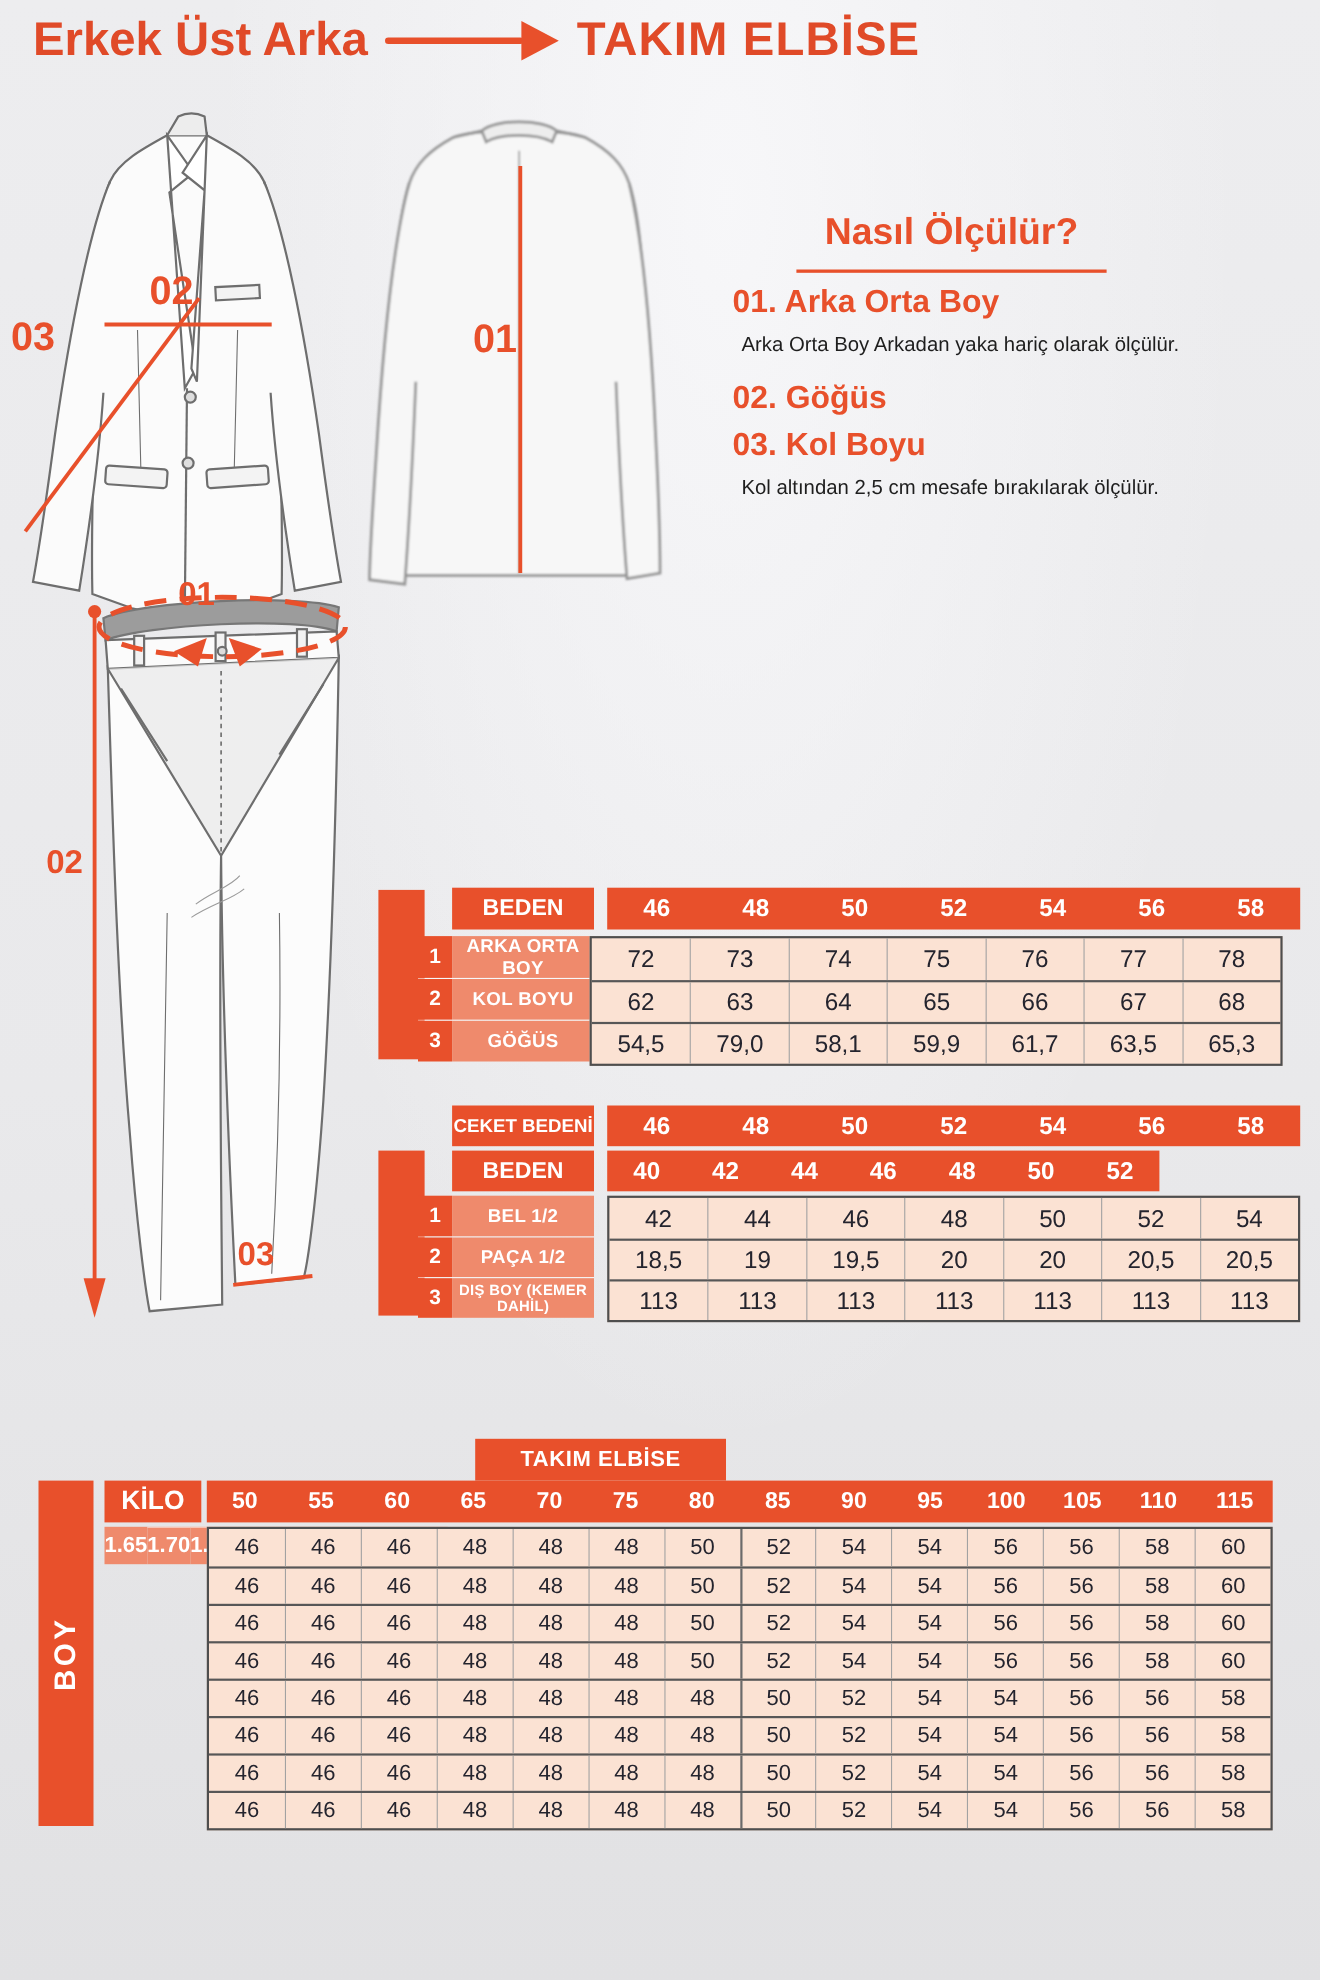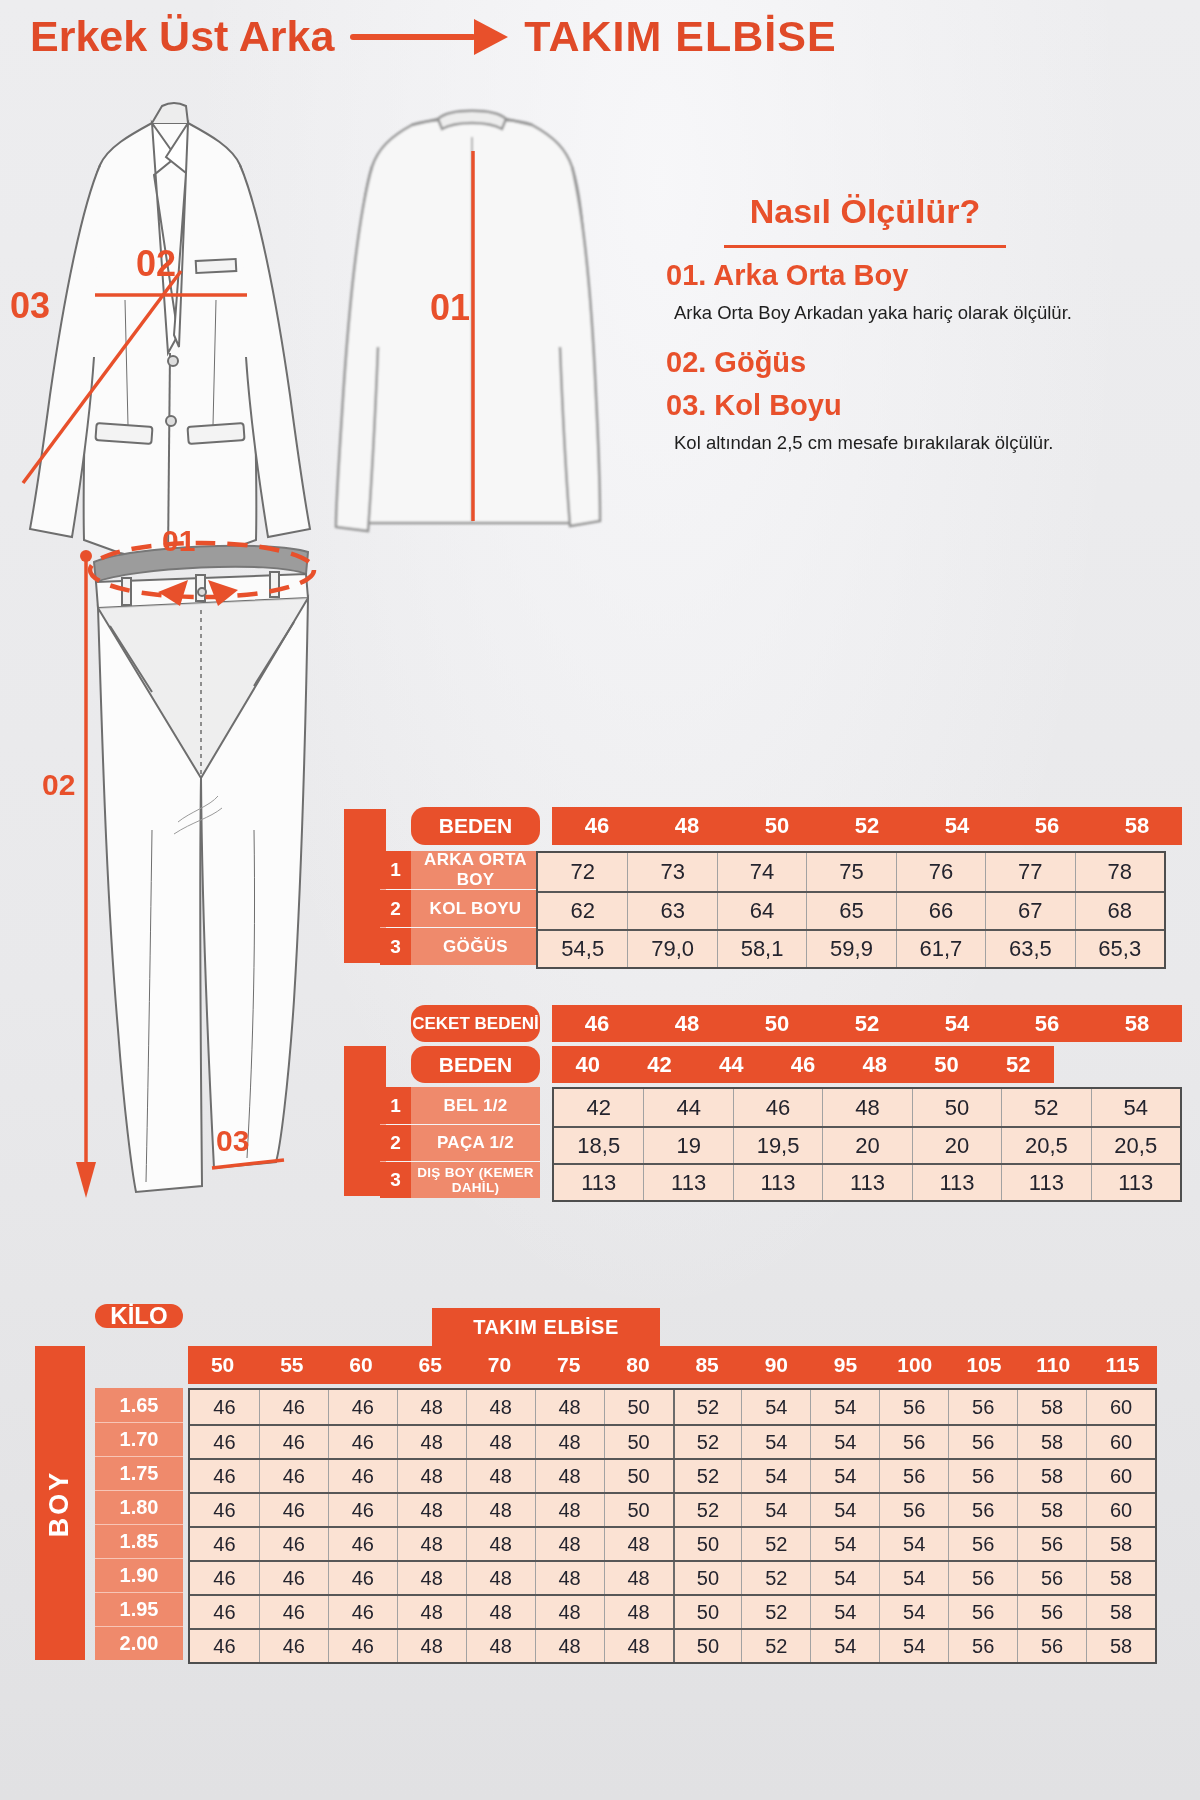--- a/index.html
+++ b/index.html
@@ -36,21 +36,21 @@
   .howto-title { text-align:center; }
   .howto-title span { display:inline-block; font-size:34px; font-weight:700; color:#e8502b;
     border-bottom:3px solid #e8502b; padding:0 26px 14px; }
   .howto-items { margin-top:11px; padding-left:16px; }
   .howto-item h3 { font-size:29px; font-weight:700; color:#e8502b; margin:0 0 10px; }
   .howto-item p { font-size:18.5px; color:#1e1e1e; margin:0 0 22px; padding-left:8px; }
 
   
   .vbar { position:absolute; width:42px; background:#e8502b; }
   .hcell { position:absolute; background:#e8502b; color:#fff; font-weight:700; font-size:21px;
-    display:flex; align-items:center; justify-content:center;border-radius:14px; }
+    display:flex; align-items:center; justify-content:center; }
   .fs17 { font-size:17px !important; }
   .fs24 { font-size:24px !important; }
   .strip { position:absolute; display:grid; background:#e8502b; }
   .strip .cell { color:#fff; font-weight:700; font-size:22px; display:flex; align-items:center; justify-content:center; }
   .cols7 { grid-template-columns:repeat(7,1fr); }
   .cols14 { grid-template-columns:repeat(14,1fr); }
   .tbody { position:absolute; border:2px solid #4e4e4e; background:#fbe2d3; }
   .brow { display:grid; }
   .brow + .brow { border-top:2px solid #575757; }
   .brow .cell { display:flex; align-items:center; justify-content:center; font-size:22px; color:#24242e;
@@ -66,21 +66,21 @@
   .badge { width:31px; background:#e8502b; color:#fff; font-weight:700; font-size:19px;
     display:flex; align-items:center; justify-content:center; }
   .lbl { flex:1; background:#ef8a6c; color:#fff; font-weight:700; font-size:17px; letter-spacing:.3px;
     display:flex; align-items:center; justify-content:center; text-align:center; }
   .lbl.small { font-size:13.5px; }
 
   .combo-badge { position:absolute; background:#e8502b; color:#fff; font-weight:700; font-size:20px;
     letter-spacing:.5px; display:flex; align-items:center; justify-content:center; }
   .boybar { position:absolute; background:#e8502b; display:flex; align-items:center; justify-content:center; }
   .boybar span { transform:rotate(-90deg); color:#fff; font-weight:700; font-size:27px; letter-spacing:3px; }
-  .hstack { position:absolute; display:flex; flex-direction:column;justify-content:space-between; }
+  .hstack { position:absolute; display:flex; flex-direction:row;justify-content:space-between; }
   .hstack .hlabel { background:#ef8a6c; color:#fff; font-weight:700; font-size:20px;
     display:flex; align-items:center; justify-content:center; }
   .hstack .hlabel + .hlabel { border-top:1px solid rgba(255,255,255,.5); }
 </style>
 </head>
 <body>
 
 <div class="page">
 
   <div class="hdr">
@@ -309,21 +309,21 @@
         <span class="cell">113</span>
       </div>
   </div>
 
   <div class="combo-badge" style="left:432px;top:1308px;width:228px;height:38px">
     <span>TAKIM ELBİSE</span>
   </div>
   <div class="boybar" style="left:35px;top:1346px;width:50px;height:314px">
     <span>BOY</span>
   </div>
-  <div class="hcell fs24" style="left:95px;top:1304px;width:88px;height:24px">
+  <div class="hcell fs24" style="left:95px;top:1346px;width:88px;height:38px">
     <span>KİLO</span>
   </div>
   <div class="strip cols14" style="left:188px;top:1346px;width:969px;height:38px">
       <span class="cell">50</span>
       <span class="cell">55</span>
       <span class="cell">60</span>
       <span class="cell">65</span>
       <span class="cell">70</span>
       <span class="cell">75</span>
       <span class="cell">80</span>

